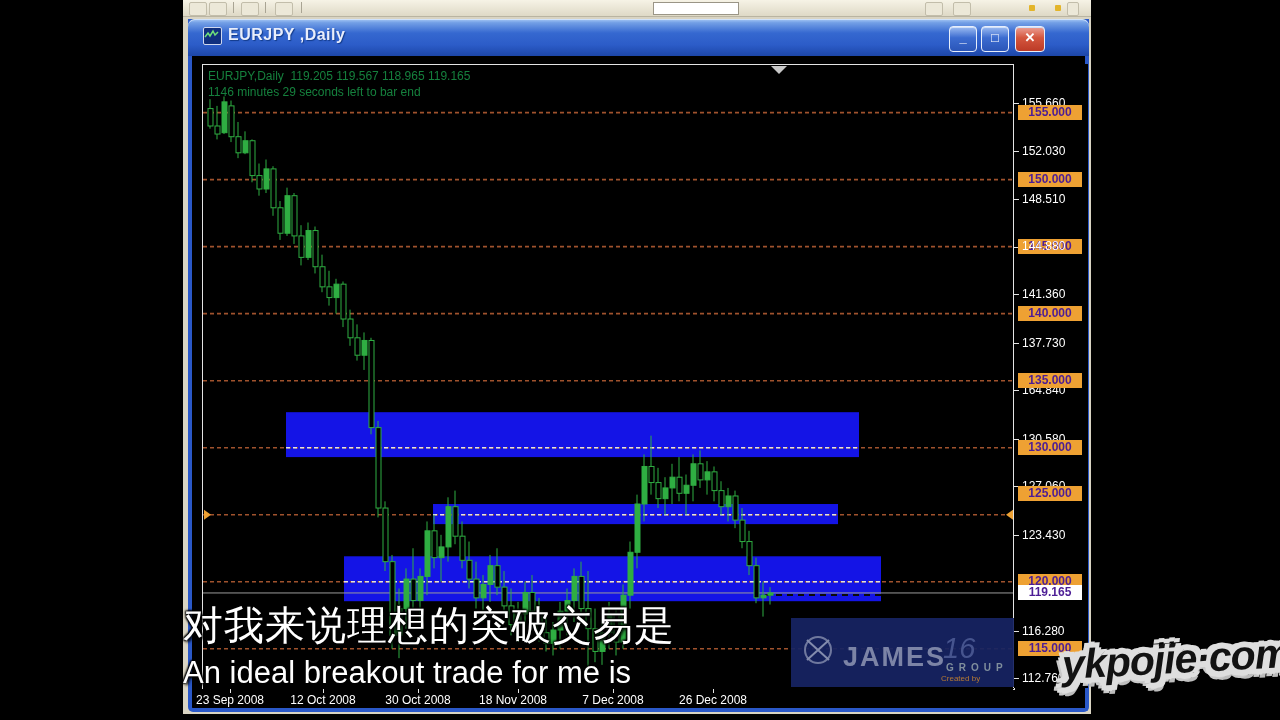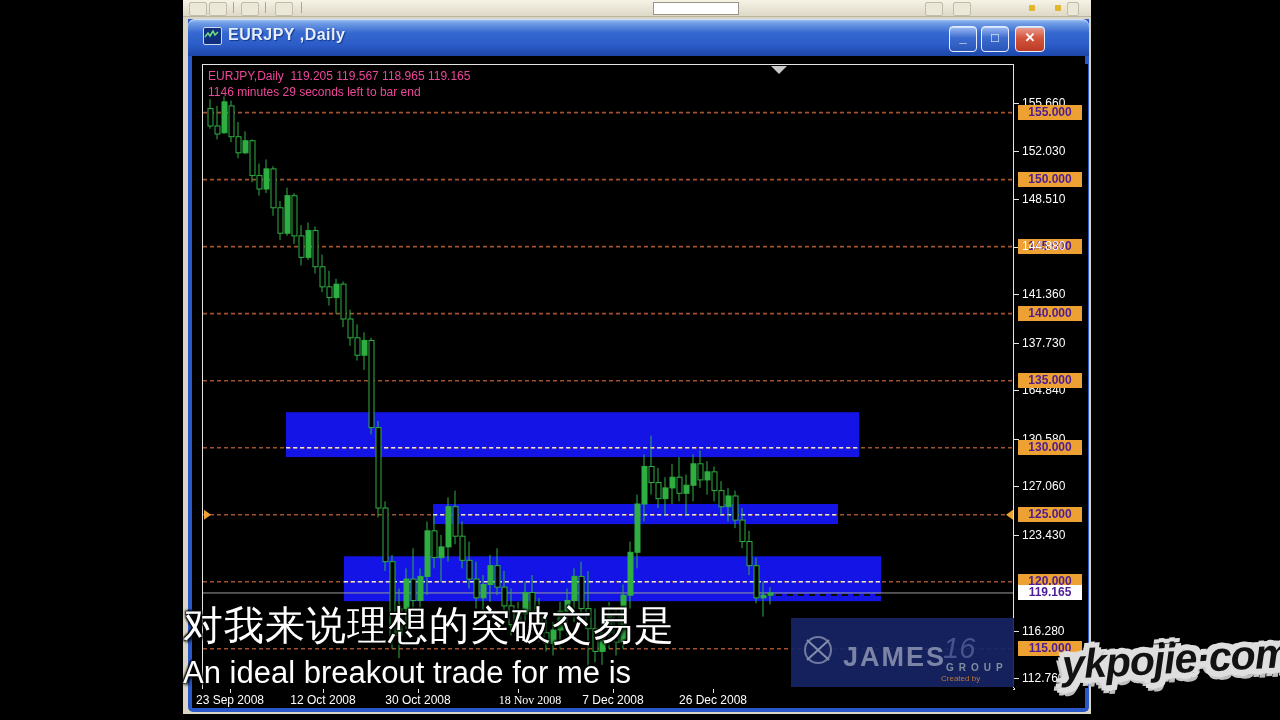--- a/index.html
+++ b/index.html
@@ -24,21 +24,21 @@
   .title-text{position:absolute;left:40px;top:7px;font-size:16px;font-weight:bold;color:#e9eefb;
               text-shadow:1px 1px 1px #123a8a;letter-spacing:0.5px;}
   .wbtn{position:absolute;top:7px;width:26px;height:24px;border:1px solid #e7eefb;border-radius:4px;
         color:#fff;text-align:center;line-height:22px;font-size:13px;font-weight:bold;
         background:linear-gradient(#9dbdf2,#3c6cd0 45%,#2a55b8);box-shadow:inset 0 1px 0 #cfe0fa;}
   .wbtn.close{background:linear-gradient(#eda196,#d4563e 45%,#bc3a26);width:28px;}
   
   .plot{position:absolute;left:202px;top:64px;width:811px;height:624px;background:#000;
         border:1px solid #e4e4e4;box-sizing:content-box;}
   .plot svg{position:absolute;left:0;top:0;}
-  .hdr{position:absolute;left:5px;top:3px;color:#ec4899;font-size:12px;line-height:16px;white-space:pre;z-index:6;}
+  .hdr{position:absolute;left:5px;top:3px;color:#15803d;font-size:12px;line-height:16px;white-space:pre;z-index:6;}
   
   .banner{position:absolute;left:588px;top:553px;width:223px;height:69px;background:rgba(23,36,99,0.93);z-index:2;}
   .banner .bj{position:absolute;left:52px;top:24px;font-size:27px;color:#8e96b4;letter-spacing:2px;font-weight:bold;opacity:.85;}
   .banner .b16{position:absolute;left:152px;top:14px;font-size:29px;color:#46548e;font-weight:normal;font-style:italic;}
   .banner .bgr{position:absolute;left:155px;top:44px;font-size:10px;color:#8b9aa4;letter-spacing:5px;font-weight:bold;opacity:.9;text-align:center;}
   .banner .bcr{position:absolute;left:150px;top:56px;font-size:8px;color:#c8832e;opacity:.9;}
   
   .y-axis{position:absolute;left:1013px;top:64px;width:74px;height:624px;background:#000;border-left:1px solid #e4e4e4;}
   .ytick{position:absolute;left:0;width:5px;height:1px;background:#e4e4e4;}
   .ylab{position:absolute;left:8px;color:#fff;font-size:12px;height:14px;line-height:14px;white-space:nowrap;}
@@ -320,35 +320,35 @@
       <div class="ytick" style="top: 567px;"></div>
       <div class="ylab" style="top: 560px;">116.280</div>
       <div class="ytick" style="top: 614px;"></div>
       <div class="ylab" style="top: 607px;">112.760</div>
       <div class="ybox" style="top: 41px;">155.000</div>
       <div class="ybox" style="top: 108px;">150.000</div>
       <div class="ybox" style="top: 175px;">145.000</div>
       <div class="ybox" style="top: 242px;">140.000</div>
       <div class="ybox" style="top: 309px;">135.000</div>
       <div class="ybox" style="top: 376px;">130.000</div>
-      <div class="ybox" style="top: 443px;">125.000</div>
+      <div class="ybox" style="top: 422px;">125.000</div>
       <div class="ybox" style="top: 510px;">120.000</div>
       <div class="ybox" style="top: 577px;">115.000</div>
       <div class="ylab over" style="top: 175px;">144.880</div>
       <div class="ybox price" style="top: 521px;">119.165</div>
     </div>
   <div class="x-axis" id="x-axis">
       <div class="xtick" style="left: 28px;"></div>
       <div class="xlab" style="left: 28px;">23 Sep 2008</div>
       <div class="xtick" style="left: 121px;"></div>
       <div class="xlab" style="left: 121px;">12 Oct 2008</div>
       <div class="xtick" style="left: 216px;"></div>
       <div class="xlab" style="left: 216px;">30 Oct 2008</div>
       <div class="xtick" style="left: 316px;"></div>
-      <div class="xlab" style="left: 328px; font-family: Liberation Serif, serif;">18 Nov 2008</div>
+      <div class="xlab" style="left: 311px;">18 Nov 2008</div>
       <div class="xtick" style="left: 411px;"></div>
       <div class="xlab" style="left: 411px;">7 Dec 2008</div>
       <div class="xtick" style="left: 511px;"></div>
       <div class="xlab" style="left: 511px;">26 Dec 2008</div>
     </div>
 
   <div class="subs">
     <div class="sub-cn">对我来说理想的突破交易是</div>
     <div class="sub-en">An ideal breakout trade for me is</div>
   </div>

